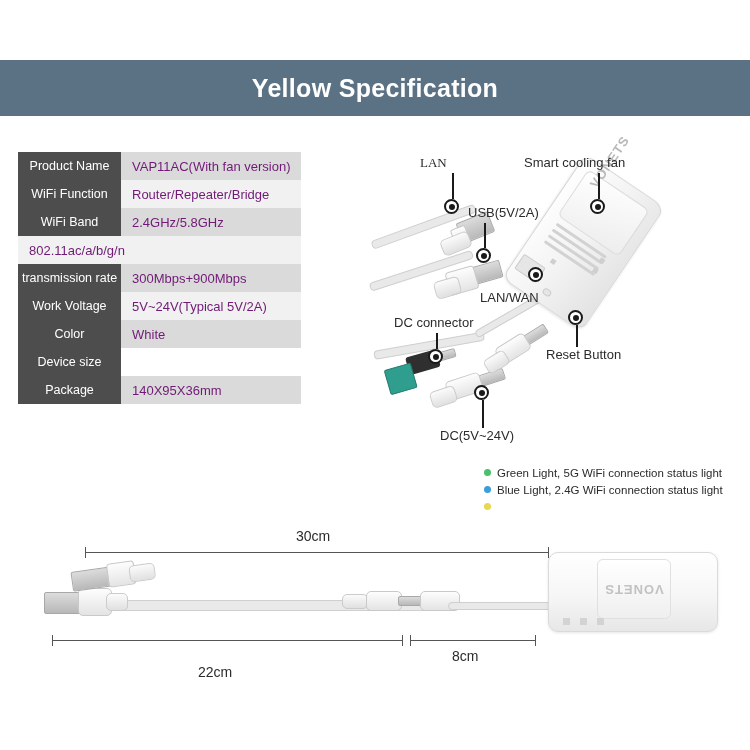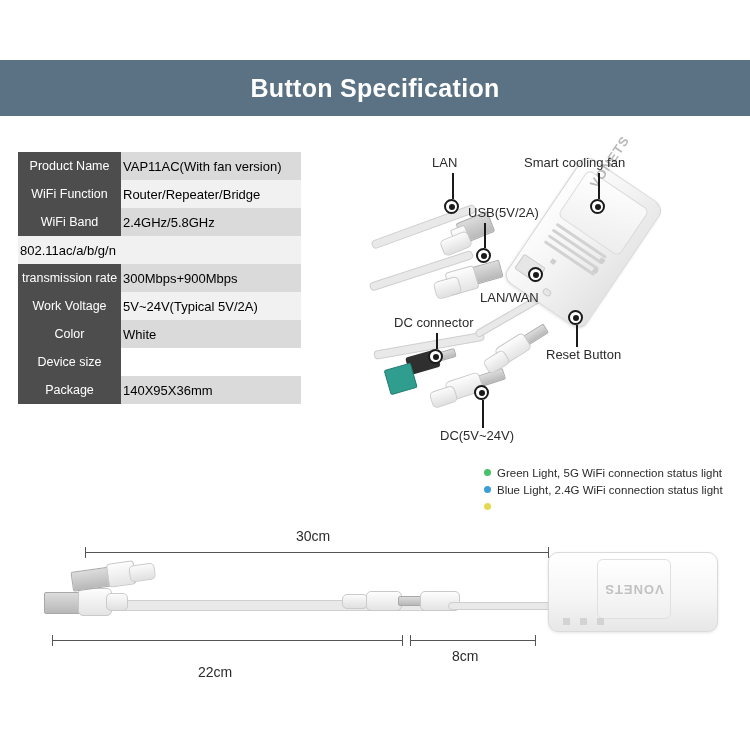--- a/index.html
+++ b/index.html
@@ -55,24 +55,24 @@
     color: #ffffff;
     font-size: 12.5px;
     display: flex;
     align-items: center;
     justify-content: center;
     text-align: center;
   }
   #spec-table .value {
     flex: 1;
     font-size: 13px;
-    color: #000000;
+    color: #701a75;
     display: flex;
     align-items: center;
-    padding-left: 2px;
+    padding-left: 11px;
     box-sizing: border-box;
   }
   #spec-table .row:nth-child(odd) .value { background: #dadada; }
   #spec-table .row:nth-child(even) .value { background: #f1f1f1; }
 
   
   .diag-label {
     position: absolute;
     font-size: 13px;
     color: #2b2b2b;
@@ -325,21 +325,21 @@
   }
   #device-bottom .leds span {
     width: 7px; height: 7px;
     background: #d3d3d3;
   }
 </style>
 </head>
 <body>
 
 <div id="banner">
-  <span id="banner-title">Button Specification</span>
+  <span id="banner-title">Yellow Specification</span>
 </div>
 
 <div id="spec-table">
 
   <div class="row">
     <div class="label">Product Name</div>
     <div class="value">VAP11AC(With fan version)</div>
   </div>
   <div class="row">
     <div class="label">WiFi Function</div>
@@ -422,21 +422,21 @@
           <i></i>
       </div>
       <div class="led" style="left:70px; top:76px;"></div>
       <div class="led" style="left:70px; top:88px;"></div>
       <div class="led" style="left:30px; top:104px;"></div>
       <div class="port" style="left:4px; top:116px; width:26px; height:18px;"></div>
       <div class="port" style="left:40px; top:132px; width:9px; height:7px; border-radius:50%;"></div>
     </div>
   </div>
 
-  <span class="diag-label" style="left:52px; top:0px;">LAN</span>
+  <span class="diag-label" style="left:40px; top:0px;font-family:Liberation Serif, serif;">LAN</span>
   <div class="leader v" style="left:72px; top:18px; height:26px;"></div>
   <div class="callout" style="left:64px; top:44px;"></div>
 
   <span class="diag-label" style="left:88px; top:50px;">USB(5V/2A)</span>
   <div class="leader v" style="left:104px; top:68px; height:25px;"></div>
   <div class="callout" style="left:96px; top:93px;"></div>
 
   <span class="diag-label" style="left:144px; top:0px;">Smart cooling fan</span>
   <div class="leader v" style="left:218px; top:18px; height:26px;"></div>
   <div class="callout" style="left:210px; top:44px;"></div>

